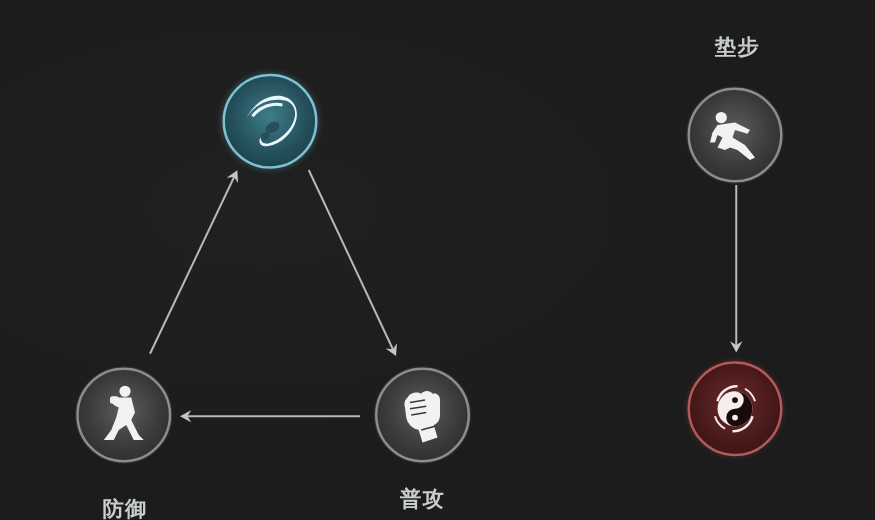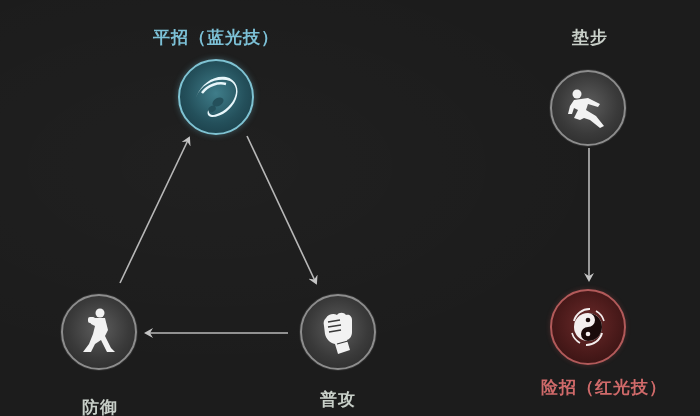--- a/index.html
+++ b/index.html
@@ -63,21 +63,20 @@
 
     <line x1="247" y1="136" x2="316" y2="283" stroke="#b8b8b8" stroke-width="1.6" marker-end="url(#ah)"></line>
 
     <line x1="288" y1="333" x2="146" y2="333" stroke="#b8b8b8" stroke-width="1.6" marker-end="url(#ah)"></line>
 
     <line x1="120" y1="283" x2="189" y2="138" stroke="#b8b8b8" stroke-width="1.6" marker-end="url(#ah)"></line>
 
     <line x1="589" y1="148" x2="589" y2="280" stroke="#b8b8b8" stroke-width="1.6" marker-end="url(#ah)"></line>
   </svg>
 
-  <div class="label blue" style="left:216px; top:26px;">平招（蓝光技）</div>
   <div class="node blue" style="left:178px; top:59px;">
     <svg viewBox="0 0 56 56">
       <path d="M8,28 C14,14 30,8 42,12 C48,15 50,22 46,30 C42,38 34,44 26,46 C22,46 20,44 21,40 C18,44 20,48 24,48 C34,48 44,40 48,30 C52,20 48,10 38,8 C26,6 14,14 8,28 Z" fill="#e8f6fa"></path>
       <path d="M14,24 C20,16 30,13 38,15" stroke="#e8f6fa" stroke-width="2.5" fill="none"></path>
       <ellipse cx="30" cy="33" rx="6" ry="4" fill="#24505b" transform="rotate(-30 30 33)"></ellipse>
       <ellipse cx="24" cy="40" rx="4" ry="3" fill="#24505b" transform="rotate(-30 24 40)"></ellipse>
     </svg>
   </div>
 
   <div class="node gray" style="left:300px; top:294px;">
@@ -111,15 +110,14 @@
       <circle cx="28" cy="28" r="14" fill="#f4eeee"></circle>
       <path d="M28,14 A14,14 0 0 1 28,42 A7,7 0 0 1 28,28 A7,7 0 0 0 28,14 Z" fill="#1a0a0a"></path>
       <circle cx="28" cy="21" r="2.3" fill="#1a0a0a"></circle>
       <circle cx="28" cy="35" r="2.3" fill="#f4eeee"></circle>
       <path d="M14,22 A16,16 0 0 1 30,10" stroke="#f4eeee" stroke-width="2" fill="none"></path>
       <path d="M42,34 A16,16 0 0 1 26,46" stroke="#f4eeee" stroke-width="2" fill="none"></path>
       <path d="M12,34 A17,17 0 0 0 20,44" stroke="#f4eeee" stroke-width="1.6" fill="none"></path>
       <path d="M44,22 A17,17 0 0 0 36,12" stroke="#f4eeee" stroke-width="1.6" fill="none"></path>
     </svg>
   </div>
-  <div class="label red" style="left:604px; top:376px;">险招（红光技）</div>
 
 </div>
 
 </body></html>

